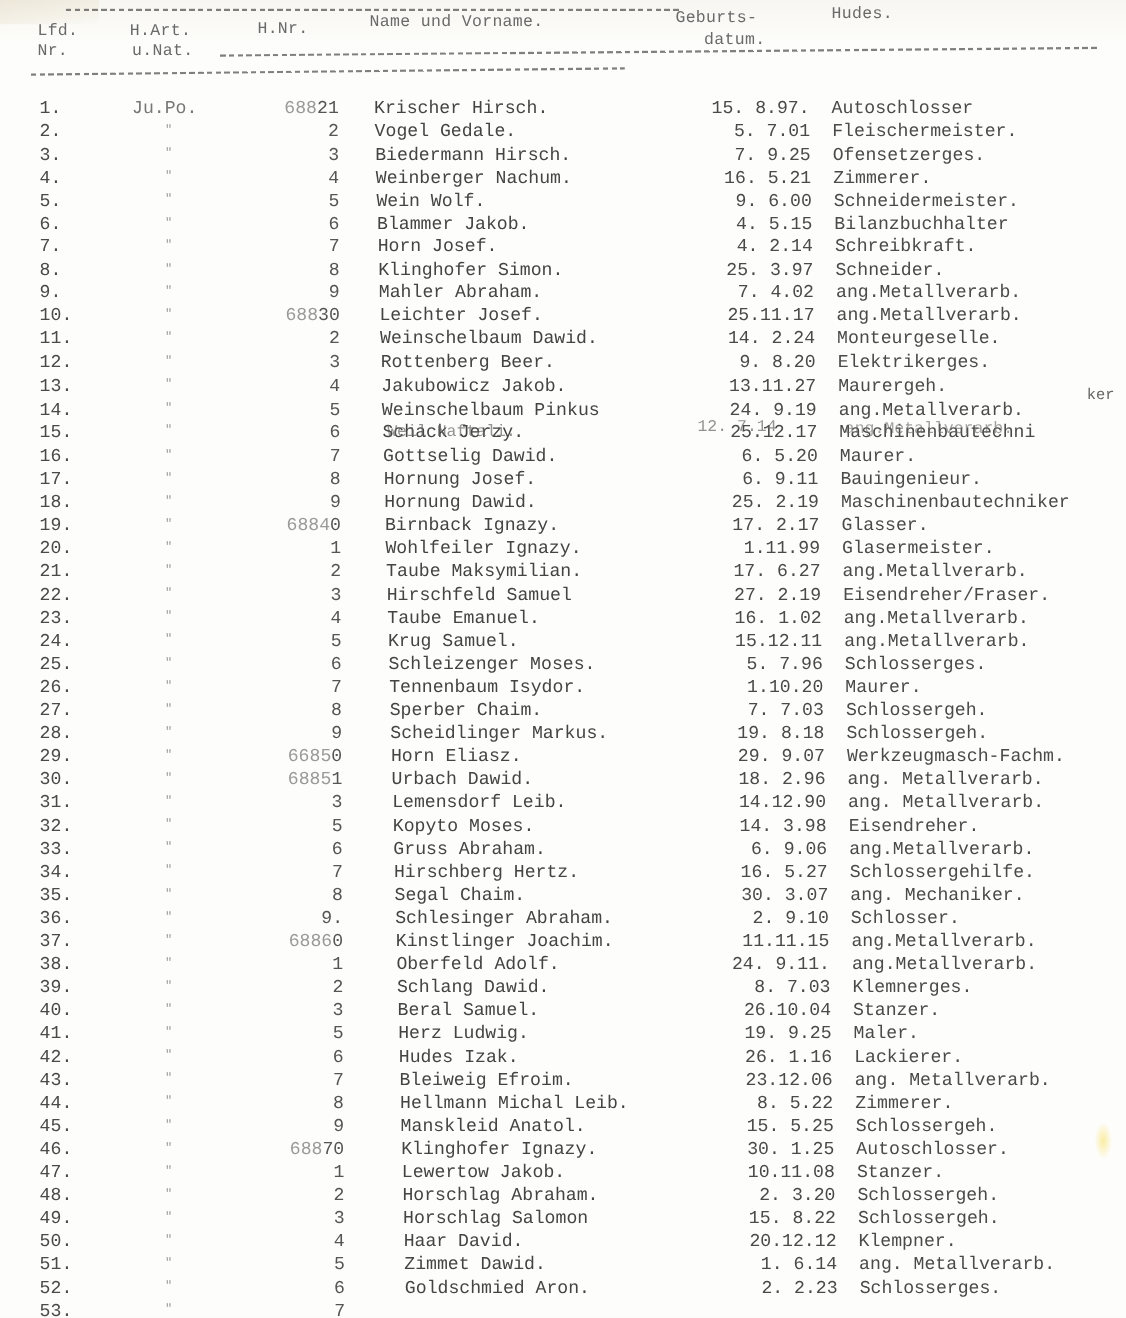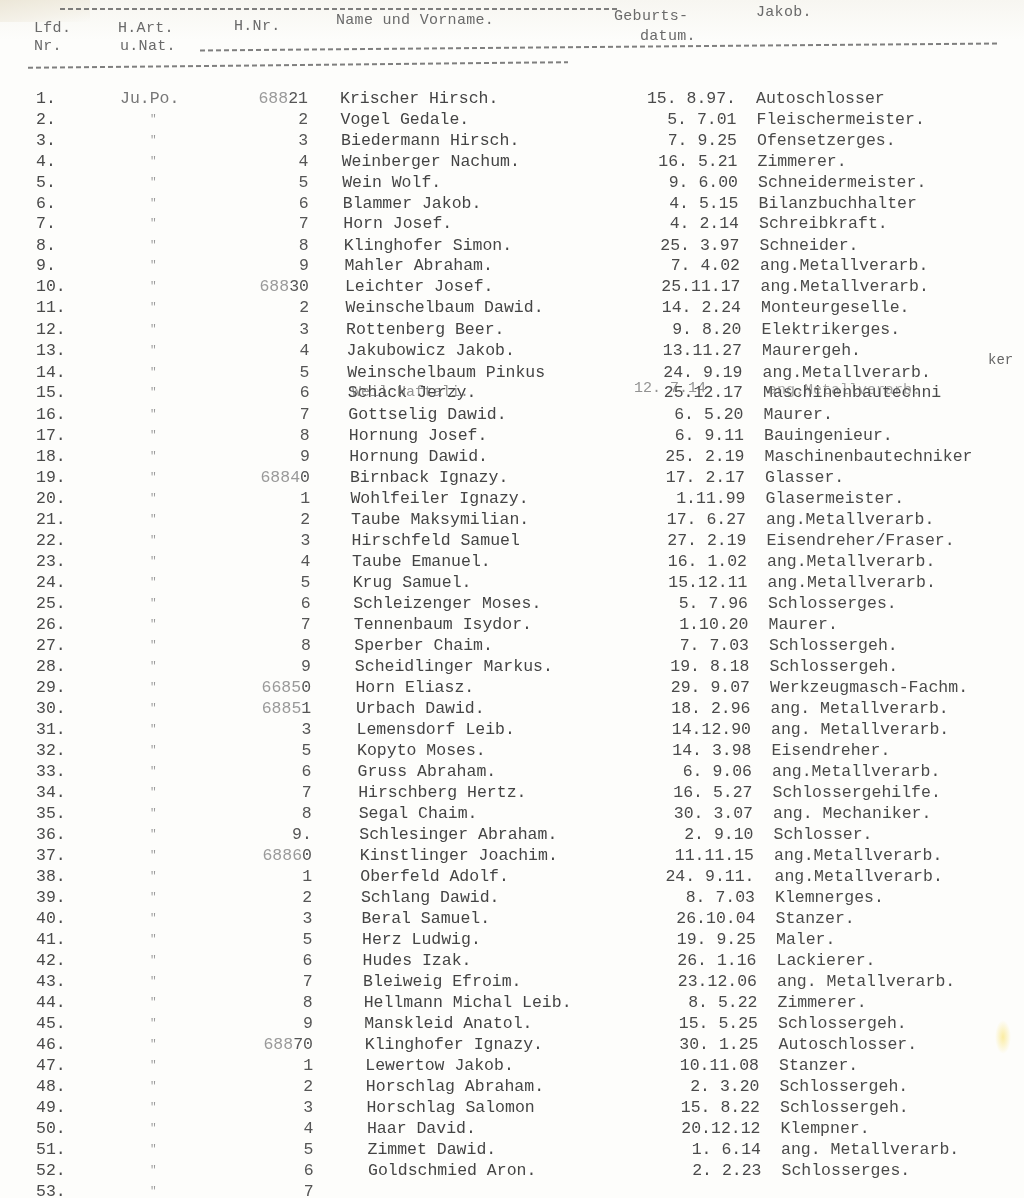--- a/index.html
+++ b/index.html
@@ -76,21 +76,21 @@
   <div class="dash-line" style="left:60px; top:8px; width:560px;"></div>
 
   <div class="hdr" style="left:34px; top:20px;">Lfd.</div>
   <div class="hdr" style="left:34px; top:38px;">Nr.</div>
   <div class="hdr" style="left:118px; top:20px;">H.Art.</div>
   <div class="hdr" style="left:120px; top:38px;">u.Nat.</div>
   <div class="hdr" style="left:234px; top:18px;">H.Nr.</div>
   <div class="hdr" style="left:336px; top:12px;text-align:center;">Name und Vorname.</div>
   <div class="hdr" style="left:614px; top:8px;">Geburts-</div>
   <div class="hdr" style="left:640px; top:28px;">datum.</div>
-  <div class="hdr" style="left:756px; top:4px;">Jakob.</div>
+  <div class="hdr" style="left:756px; top:4px;">Hudes.</div>
 
   <div class="dash-line" style="left:200px; top:46px; width:800px; transform:rotate(-0.5deg);"></div>
   <div class="dash-line" style="left:28px; top:64px; width:540px; transform:rotate(-0.6deg);"></div>
 
   <div id="rows">
       <div class="row" style="top: 88px;"><span class="c-lfd">1.</span><span class="c-art">Ju.Po.</span><span class="c-hnr" style="left:232px"><span class="pre" style="position:static">688</span><span style="position:static">21</span></span><span class="c-name" style="left:340px">Krischer Hirsch.</span><span class="c-date" style="left:598px">15. 8.97.</span><span class="c-job" style="left:756px">Autoschlosser</span></div>
       <div class="row" style="top: 108.9px;"><span class="c-lfd">2.</span><span class="c-ditto">"</span><span class="c-hnr" style="left:232.11px"><span class="pre" style="position:static"></span><span style="position:static">2</span></span><span class="c-name" style="left:340.55px">Vogel Gedale.</span><span class="c-date" style="left:598.5px">5. 7.01</span><span class="c-job" style="left:756.5px">Fleischermeister.</span></div>
       <div class="row" style="top: 130.4px;"><span class="c-lfd">3.</span><span class="c-ditto">"</span><span class="c-hnr" style="left:232.22px"><span class="pre" style="position:static"></span><span style="position:static">3</span></span><span class="c-name" style="left:341.1px">Biedermann Hirsch.</span><span class="c-date" style="left:599px">7. 9.25</span><span class="c-job" style="left:757px">Ofensetzerges.</span></div>
       <div class="row" style="top: 150.7px;"><span class="c-lfd">4.</span><span class="c-ditto">"</span><span class="c-hnr" style="left:232.33px"><span class="pre" style="position:static"></span><span style="position:static">4</span></span><span class="c-name" style="left:341.65px">Weinberger Nachum.</span><span class="c-date" style="left:599.5px">16. 5.21</span><span class="c-job" style="left:757.5px">Zimmerer.</span></div>
       <div class="row" style="top: 171.6px;"><span class="c-lfd">5.</span><span class="c-ditto">"</span><span class="c-hnr" style="left:232.44px"><span class="pre" style="position:static"></span><span style="position:static">5</span></span><span class="c-name" style="left:342.2px">Wein Wolf.</span><span class="c-date" style="left:600px">9. 6.00</span><span class="c-job" style="left:758px">Schneidermeister.</span></div>

